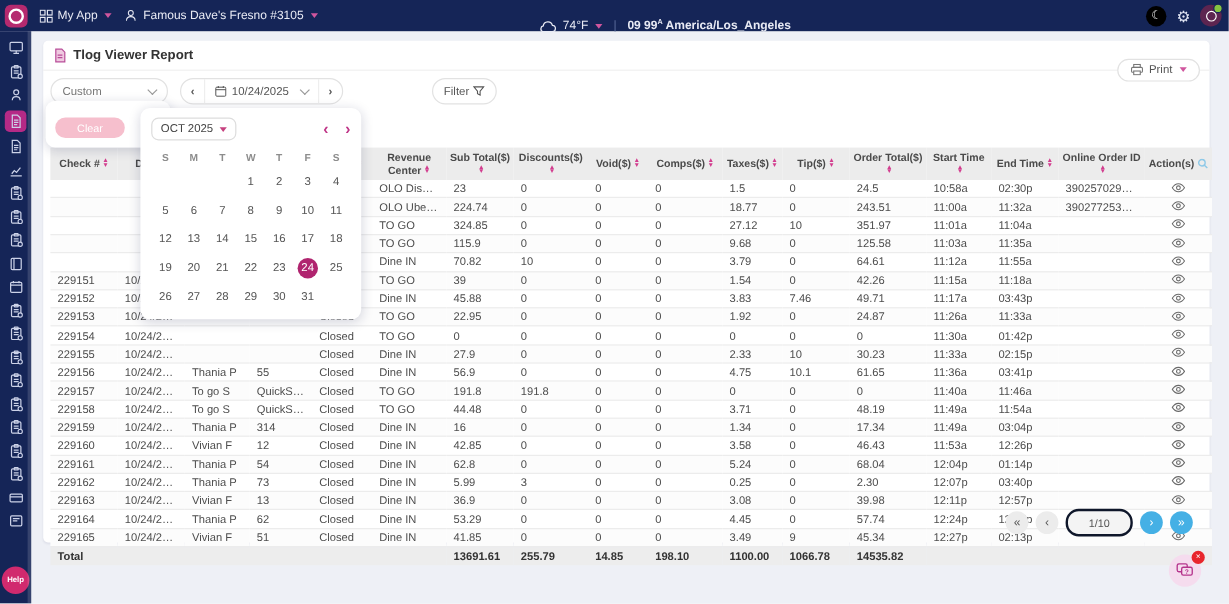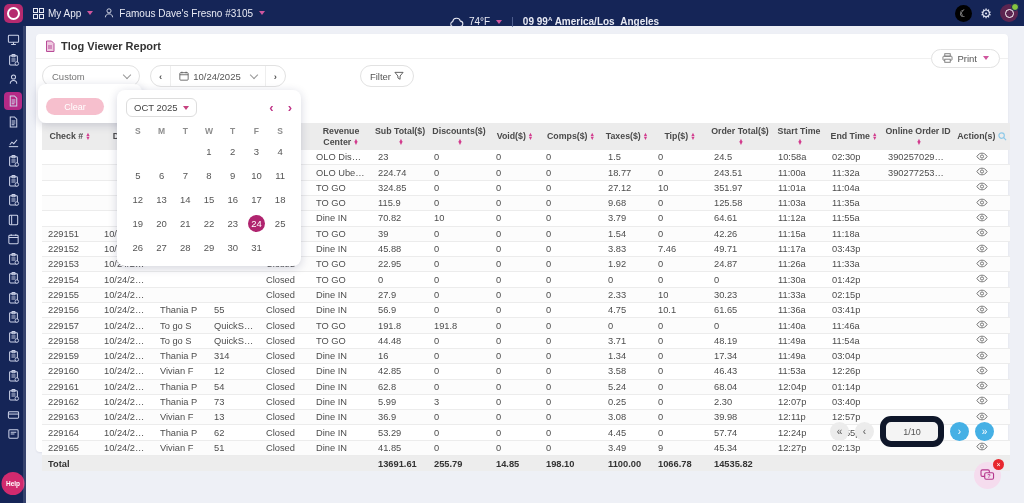--- a/index.html
+++ b/index.html
@@ -68,21 +68,21 @@
     white-space:nowrap;overflow:hidden;text-overflow:ellipsis;}
   tbody tr:nth-child(even) td{background:#fcfcfc;}
   tfoot td{background:#ededed;font-size:9.3px;font-weight:bold;color:#333;height:15px;padding:0 6px;}
   td.action-cell{text-align:center;}
   .eye-btn{display:inline-flex;cursor:pointer;}
   
   .pagination{position:absolute;right:14px;bottom:5px;display:flex;align-items:center;gap:6px;}
   .pg-circle{width:19px;height:19px;border-radius:50%;background:#ececec;color:#555;display:flex;
     align-items:center;justify-content:center;font-size:10px;cursor:pointer;}
   .pg-circle.blue{background:#45b0e5;color:#fff;}
-  .pg-pill{border:6px solid #0f172a;background:#f4f4f4;border-radius:11px;height:19px;min-width:52px;
+  .pg-pill{border:2px solid #0f172a;background:#f4f4f4;border-radius:11px;height:19px;min-width:52px;
     display:flex;align-items:center;justify-content:center;font-size:9px;color:#555;}
   
   .range-popup{position:absolute;left:2px;top:50px;width:88px;background:#fff;border-radius:8px;
     box-shadow:0 2px 10px rgba(20,30,80,.18);padding:6px 8px 8px;z-index:25;}
   .range-opt{display:flex;align-items:center;gap:6px;font-size:9.5px;color:#444;padding:4px 0;cursor:pointer;}
   .radio{width:9px;height:9px;border:1px solid #ccc;border-radius:50%;background:#fff;flex:none;}
   .clear-btn{margin-top:8px;width:58px;height:17px;border-radius:9px;background:#f6bfcd;color:#fff;
     font-size:9px;display:flex;align-items:center;justify-content:center;cursor:pointer;}
   
   .cal-popup{position:absolute;left:81px;top:56px;width:166px;background:#fff;border-radius:8px;

